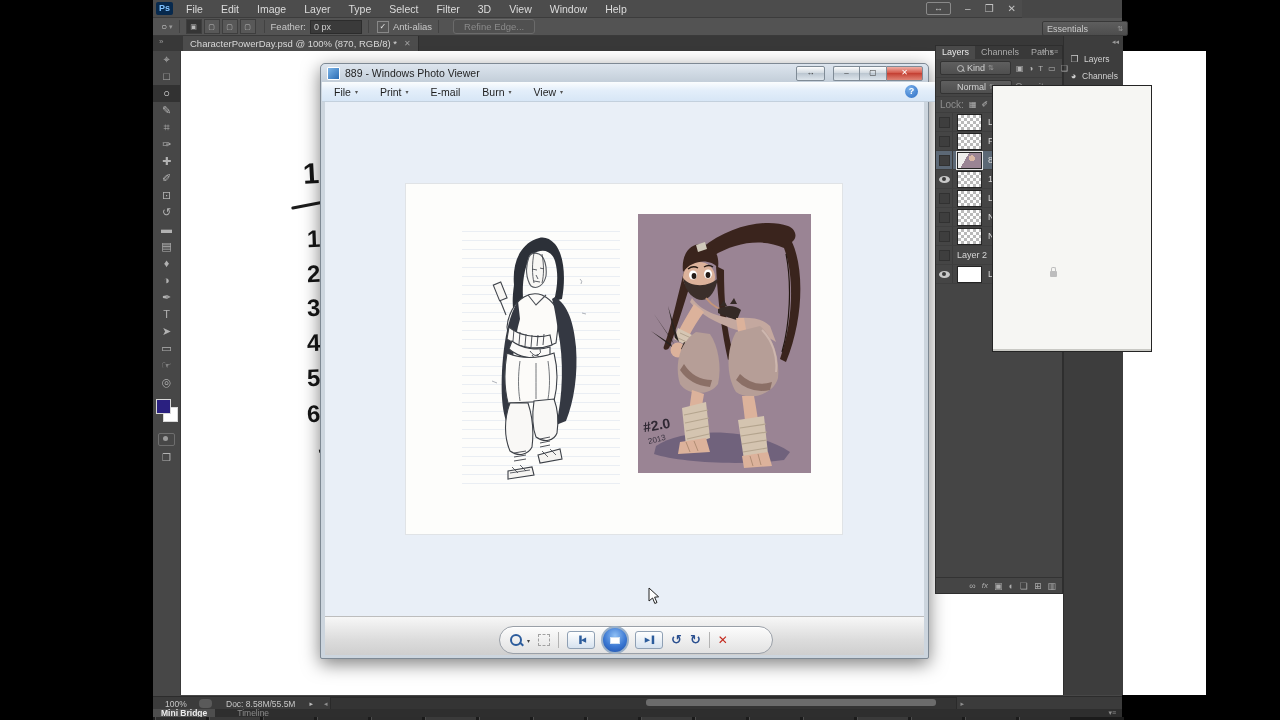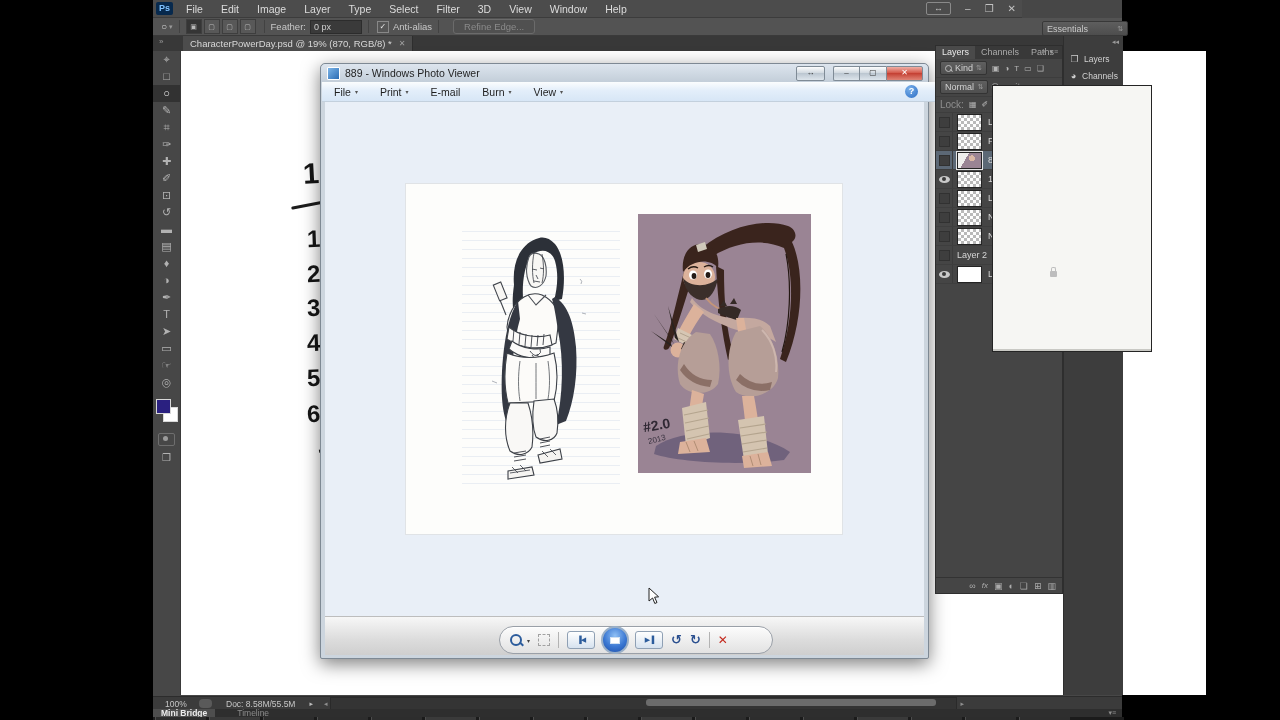--- a/index.html
+++ b/index.html
@@ -66,21 +66,21 @@
 
   
   .panel{position:absolute;left:782px;top:45px;width:126px;height:547px;background:#454545;
          border:1px solid #2e2e2e;z-index:30;display:flex;flex-direction:column;font-size:9px;color:#cfcfcf;}
   .panel-tabs{height:13px;background:#393939;display:flex;align-items:stretch;position:relative;}
   .p-tab{padding:0 6px;line-height:13px;color:#aaa;font-size:9px;}
   .p-tab.active{background:#4a4a4a;color:#e9e9e9;}
   .p-tab-ops{position:absolute;right:3px;top:2px;color:#999;font-size:7px;letter-spacing:1px;}
   .prow{display:flex;align-items:center;padding:2px 4px;gap:3px;border-bottom:1px solid #3d3d3d;}
   .mini-select{background:linear-gradient(#5f5f5f,#4f4f4f);border:1px solid #333;border-radius:2px;
-               display:flex;align-items:center;gap:3px;padding:0 4px;height:12px;color:#d2d2d2;}
+               display:flex;align-items:center;gap:3px;padding:0 16px;height:12px;color:#d2d2d2;}
   .mini-mag{width:5px;height:5px;border:1px solid #bbb;border-radius:50%;position:relative;}
   .mini-mag::after{content:"";position:absolute;left:4px;top:4px;width:3px;height:1px;background:#bbb;transform:rotate(45deg);}
   .f-ic{color:#b5b5b5;font-size:8px;margin-left:2px;}
   .dim{color:#8f8f8f;font-size:10px;}
   .val{color:#9d9d9d;font-size:8px;}
   .layers-list{flex:0 0 auto;}
   .layer-row{display:flex;align-items:center;height:18px;border-bottom:1px solid #3e3e3e;padding-right:5px;}
   .layer-row.selected{background:#5c6875;}
   .eye-cell{width:16px;align-self:stretch;border-right:1px solid #3c3c3c;display:flex;align-items:center;justify-content:center;margin-right:4px;}
   .eye{width:11px;height:7px;background:#c9c9c9;border-radius:50%;position:relative;}
@@ -234,21 +234,21 @@
       <span class="refine-btn">Refine Edge...</span>
       <div class="workspace-select">
         <span>Essentials</span>
         <span class="ws-caret">⇅</span>
       </div>
     </div>
 
     <div class="ps-tabbar">
       <span class="collapse-ic">»</span>
       <div class="doc-tab">
-        <span>CharacterPowerDay.psd @ 19% (870, RGB/8) *</span>
+        <span>CharacterPowerDay.psd @ 100% (870, RGB/8) *</span>
         <span class="tab-close">✕</span>
       </div>
     </div>
 
     <div class="ps-toolbar">
       <div>
           <div class="tool">⌖</div>
           <div class="tool">□</div>
           <div class="tool active">○</div>
           <div class="tool">✎</div>

